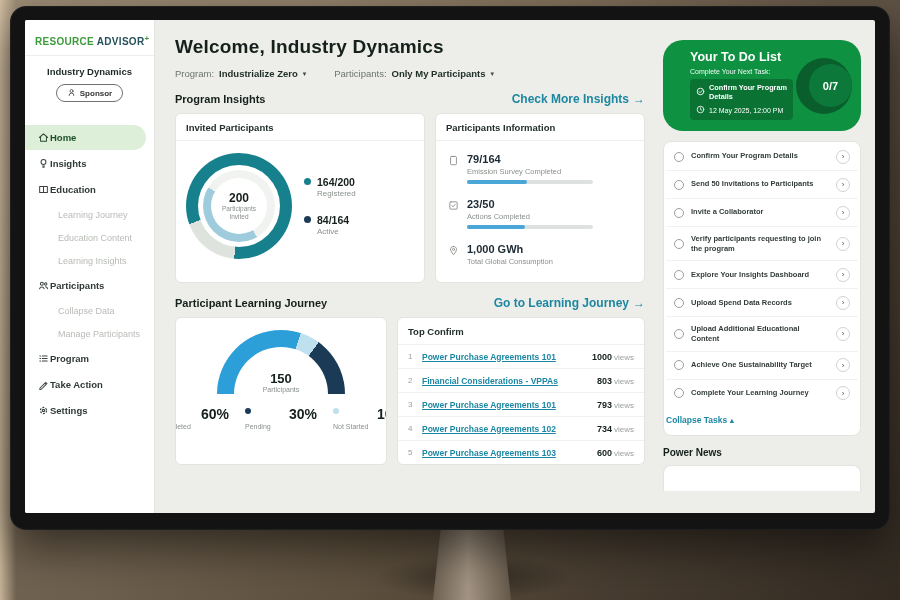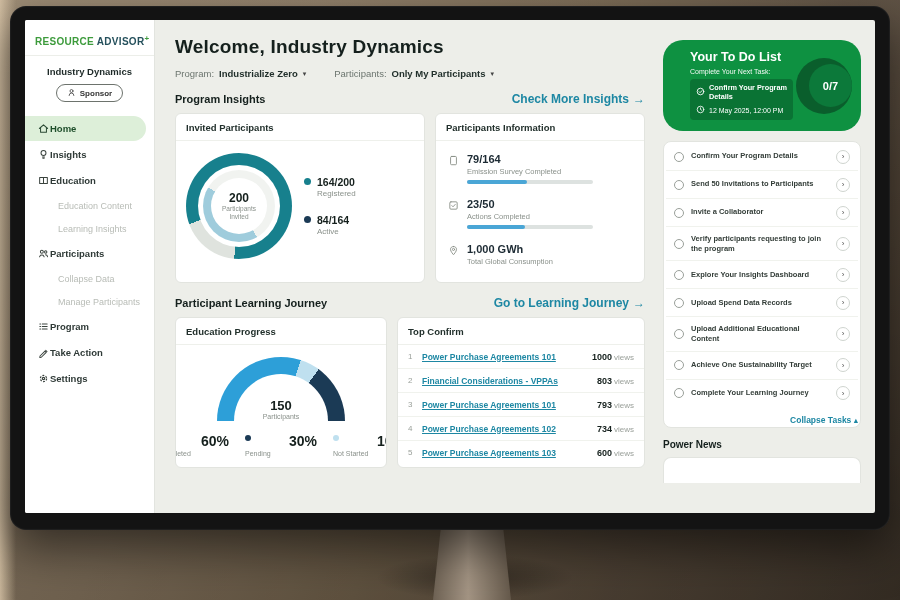--- a/index.html
+++ b/index.html
@@ -20,21 +20,21 @@
   .screen { width:100%; height:100%; background:#edeee9; overflow:hidden; display:flex; border-radius:2px; }
 
   
   .sidebar { width:130px; min-width:130px; background:#fff; border-right:1px solid #e2e4df; padding-top:12px; }
   .logo { padding:2px 10px 8px; font-size:10px; font-weight:700; letter-spacing:.3px;
           border-bottom:1px solid #eceee9; white-space:nowrap; }
   .logo .res { color:#3d9b3c; }
   .logo .adv { color:#25505c; }
   .logo .plus { color:#3d9b3c; font-size:8px; vertical-align:super; }
   .org-name { text-align:center; font-size:9.5px; font-weight:700; color:#1e2a28; margin-top:10px; }
-  .sponsor-pill { width:fit-content; margin:7px auto 14px; display:flex; align-items:center; gap:4px;
+  .sponsor-pill { width:fit-content; margin:7px auto 23px; display:flex; align-items:center; gap:4px;
           border:1px solid #6d736d; border-radius:10px; padding:2.5px 10px; font-size:8px; font-weight:700; color:#333; }
   .nav-item { display:flex; align-items:center; gap:1px; height:25px; padding-left:13px;
           font-size:9.5px; font-weight:700; color:#2f3a37; margin:1px 8px 1px 0; cursor:pointer; }
   .nav-item.active { background:#ddefd9; border-radius:0 14px 14px 0; color:#1e4e2a; }
   .nav-ico { display:flex; align-items:center; }
   .nav-sub { display:flex; align-items:center; height:23px; padding-left:33px; font-size:9px; color:#b8bcb6; cursor:pointer; }
 
   
   .main { flex:1; padding:16px 12px 0 20px; min-width:0; }
   .page-title { font-size:19px; font-weight:700; color:#15201d; letter-spacing:.2px; }
@@ -107,21 +107,21 @@
   .ring { position:absolute; right:9px; top:50%; transform:translateY(-50%); width:56px; height:56px;
         border-radius:50%; background:#0a5e2c; display:flex; align-items:center; justify-content:flex-end; }
   .ring-inner { width:43px; height:43px; border-radius:50%; background:#0c793a;
         display:flex; align-items:center; justify-content:center; font-size:11px; font-weight:700; }
   .task-card { background:#fff; border:1px solid #e2e4df; border-radius:8px; margin-top:10px; padding:1px 2px; }
   .task-row { display:flex; align-items:center; gap:7px; padding:6.5px 8px; border-bottom:1px solid #f0f2ed; cursor:pointer; }
   .task-check { width:10px; height:10px; min-width:10px; border:1.2px solid #9aa09a; border-radius:50%; }
   .task-label { flex:1; font-size:7.5px; font-weight:600; color:#333d38; line-height:1.35; }
   .task-go { width:14px; height:14px; min-width:14px; border:1px solid #cfd4cf; border-radius:50%;
         display:flex; align-items:center; justify-content:center; font-size:8px; color:#555; }
-  .collapse-row { text-align:right; padding:8px 0 1px; font-size:8.5px; font-weight:700; color:#1d87a3; cursor:pointer; }
+  .collapse-row { text-align:left; padding:8px 0 9px; font-size:8.5px; font-weight:700; color:#1d87a3; cursor:pointer; }
   .recent-news-title { font-size:10px; font-weight:700; color:#15201d; margin-top:11px; }
   .news-card { background:#fff; border:1px solid #e2e4df; border-bottom:none; border-radius:8px 8px 0 0; height:26px; margin-top:7px; }
 </style>
 </head>
 <body>
 
 <div class="bg-shade"></div>
 <div class="light-strip"></div>
 <div class="stand-shadow"></div>
 <div class="stand"></div>
@@ -165,20 +165,23 @@
     </div>
     <div class="nav-item">
       <span class="nav-ico">
             <svg width="11" height="11" viewBox="0 0 12 12" fill="none" stroke="#3a433e" stroke-width="1.1" stroke-linecap="round" stroke-linejoin="round">
               <path d="M1.8 2.6 H10.2 V9.4 H1.8 Z"></path>
               <path d="M6 2.6 V9.4"></path>
             </svg>
           </span>
       <span>Education</span>
     </div>
+    <div class="nav-sub">
+          <span>Learning Journey</span>
+        </div>
     <div class="nav-sub">
           <span>Education Content</span>
         </div>
     <div class="nav-sub">
           <span>Learning Insights</span>
         </div>
     <div class="nav-item">
       <span class="nav-ico">
             <svg width="11" height="11" viewBox="0 0 12 12" fill="none" stroke="#3a433e" stroke-width="1.1" stroke-linecap="round">
               <circle cx="4.2" cy="4" r="1.6"></circle>
@@ -331,21 +334,20 @@
     <div class="section-row">
       <span class="section-title">Participant Learning Journey</span>
       <span class="link">
         <span>Go to Learning Journey</span>
         <span>→</span>
       </span>
     </div>
 
     <div class="cards-row">
       <div class="card card-edu">
-        <div class="card-head">Education Progress</div>
         <div class="edu-body">
           <div class="gauge-wrap">
             <div class="gauge-arc" style="background: conic-gradient(from 270deg, rgb(45, 159, 216) 0deg, rgb(45, 159, 216) 108deg, rgb(191, 224, 239) 108deg, rgb(191, 224, 239) 126deg, rgb(27, 58, 85) 126deg, rgb(27, 58, 85) 180deg, transparent 180deg, transparent 360deg);"></div>
             <div class="gauge-hole"></div>
             <div class="gauge-center">
               <div class="gauge-value">150</div>
               <div class="gauge-label">Participants</div>
             </div>
           </div>
           <div class="edu-legend">

